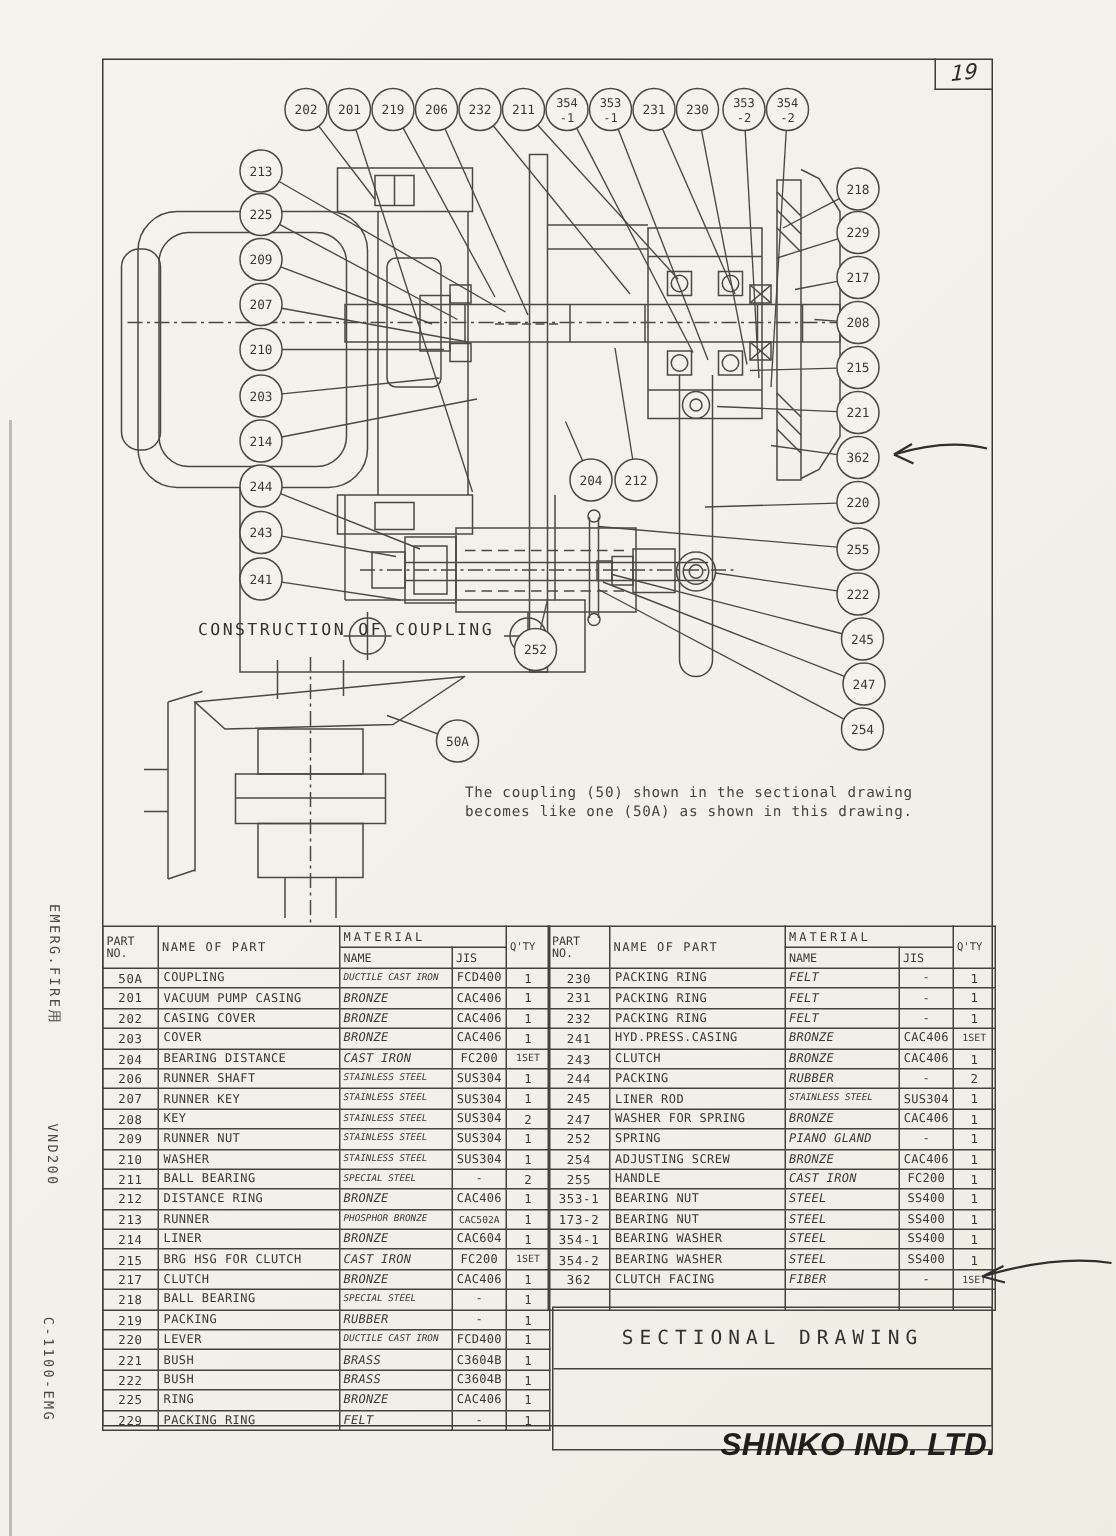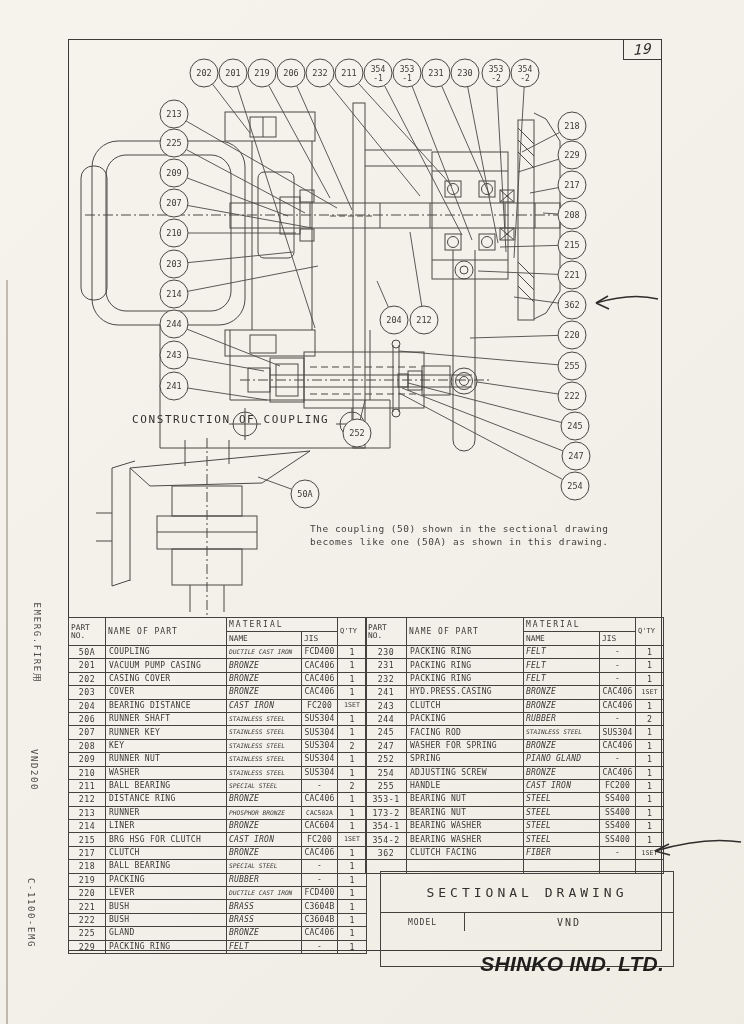--- a/index.html
+++ b/index.html
@@ -34,21 +34,21 @@
   th.h-qty{font-size:7px;margin-left:26px;}
   td{font-size:8px;}
   .c-no{text-align:center;font-size:8.2px;letter-spacing:.5px;}
   .c-name{letter-spacing:.3px;padding-left:3px;}
   .c-mat{padding-left:2px;letter-spacing:.2px;font-style:italic;}
   .c-mat.sm{font-size:6.2px;letter-spacing:0;}
   .c-jis{text-align:center;letter-spacing:.2px;}
   .c-jis.sm{font-size:6.4px;letter-spacing:0;}
   .c-qty{text-align:center;font-size:8.2px;}
   .c-qty.sm{font-size:6.6px;}
-  #title-block{position:absolute;left:380px;top:871px;width:294px;height:96px;
+  #title-block{position:absolute;left:368px;top:871px;width:294px;height:96px;
       border:1px solid #44423e;box-sizing:border-box;background:transparent;}
   #tb-title-row{height:41px;border-bottom:1px solid #44423e;display:flex;align-items:center;justify-content:center;
       font-size:13px;letter-spacing:4px;color:#33312e;box-sizing:border-box;}
   .tb-row{display:flex;height:19px;border-bottom:1px solid #44423e;box-sizing:border-box;}
   .tb-row:last-child{border-bottom:none;height:18px;}
   .tb-label{width:84px;border-right:1px solid #44423e;display:flex;align-items:center;justify-content:center;
       font-size:8px;letter-spacing:1px;box-sizing:border-box;}
   .tb-value{flex:1;display:flex;align-items:center;justify-content:center;font-size:10px;letter-spacing:2px;}
   #company{position:absolute;left:470px;top:952px;width:194px;text-align:right;
       font-family:"Liberation Sans",sans-serif;font-weight:bold;font-style:italic;
@@ -537,21 +537,21 @@
         </tr>
         <tr>
           <td class="c-no">222</td>
           <td class="c-name">BUSH</td>
           <td class="c-mat">BRASS</td>
           <td class="c-jis">C3604B</td>
           <td class="c-qty">1</td>
         </tr>
         <tr>
           <td class="c-no">225</td>
-          <td class="c-name">GLAND</td>
+          <td class="c-name">RING</td>
           <td class="c-mat">BRONZE</td>
           <td class="c-jis">CAC406</td>
           <td class="c-qty">1</td>
         </tr>
         <tr>
           <td class="c-no">229</td>
           <td class="c-name">PACKING RING</td>
           <td class="c-mat">FELT</td>
           <td class="c-jis">-</td>
           <td class="c-qty">1</td>
@@ -617,21 +617,21 @@
         </tr>
         <tr>
           <td class="c-no">244</td>
           <td class="c-name">PACKING</td>
           <td class="c-mat">RUBBER</td>
           <td class="c-jis">-</td>
           <td class="c-qty">2</td>
         </tr>
         <tr>
           <td class="c-no">245</td>
-          <td class="c-name">FACING ROD</td>
+          <td class="c-name">LINER ROD</td>
           <td class="c-mat sm">STAINLESS STEEL</td>
           <td class="c-jis">SUS304</td>
           <td class="c-qty">1</td>
         </tr>
         <tr>
           <td class="c-no">247</td>
           <td class="c-name">WASHER FOR SPRING</td>
           <td class="c-mat">BRONZE</td>
           <td class="c-jis">CAC406</td>
           <td class="c-qty">1</td>
@@ -697,24 +697,20 @@
           <td class="c-name"></td>
           <td class="c-mat"></td>
           <td class="c-jis"></td>
           <td class="c-qty"></td>
         </tr>
       </tbody>
     </table>
 
   <div id="title-block">
     <div id="tb-title-row">SECTIONAL DRAWING</div>
-    <div class="tb-row">
-      <div class="tb-label">MODEL</div>
-      <div class="tb-value">VND</div>
-    </div>
   </div>
 
   <div id="company">SHINKO IND. LTD.</div>
 
   <svg id="table-arrow-svg" width="99" height="26" viewBox="0 0 99 26">
     <g stroke="#2f2e2c" stroke-width="1.5" fill="none">
       <path d="M96 6 C 70 2 40 6 10 15"></path>
       <path d="M10 15 L24 8 M10 15 L25 19"></path>
     </g>
   </svg>

